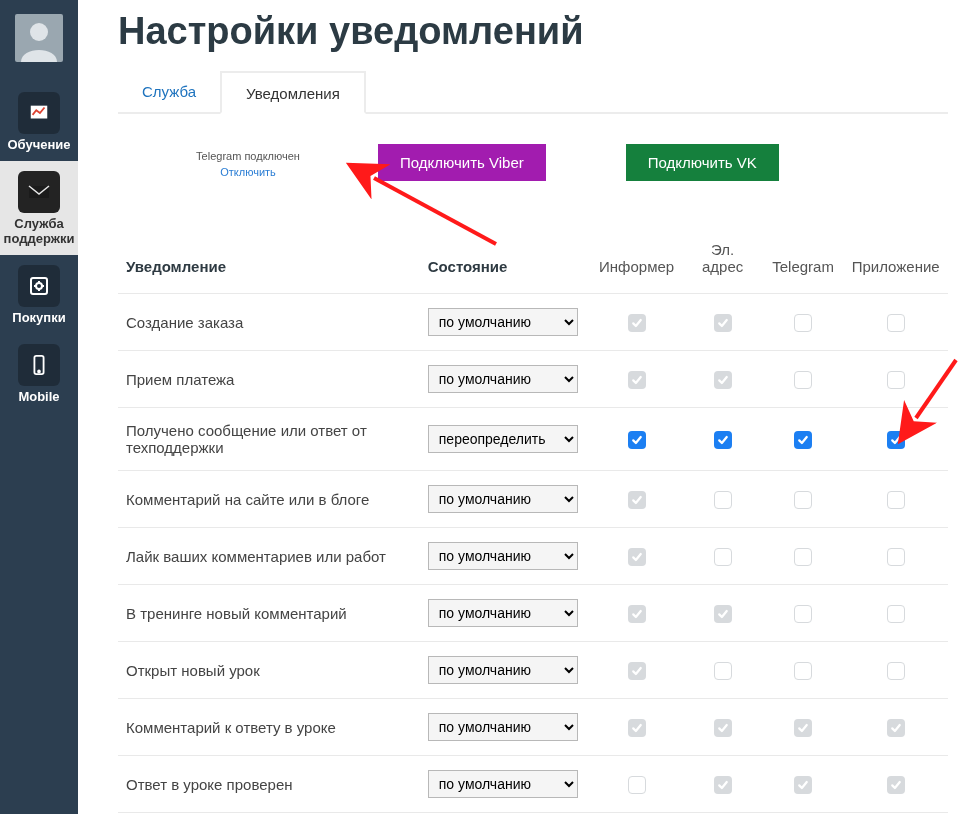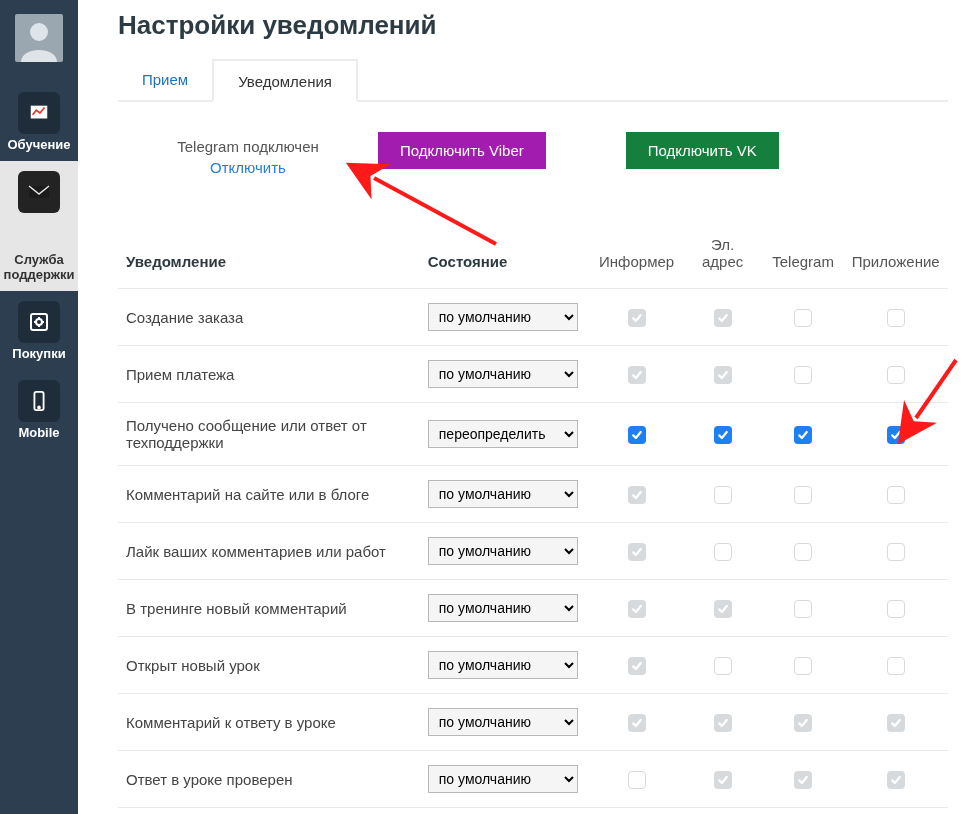--- a/index.html
+++ b/index.html
@@ -18,41 +18,41 @@
     display: flex;
     flex-direction: column;
     align-items: center;
     justify-content: center;
     padding: 10px 0 8px;
     cursor: pointer;
     color: #fff;
     text-align: center;
   }
   .sidebar-item.avatar-slot { padding: 6px 0 20px; }
-  .sidebar-item.active { background: #e6e6e6; color: #333; gap: 36px; }
+  .sidebar-item.active { background: #e6e6e6; color: #333; }
   .sidebar-item .icon-box {
     width: 42px; height: 42px;
     border-radius: 6px;
     display: flex; align-items: center; justify-content: center;
     margin-bottom: 4px;
     background: rgba(0,0,0,0.28);
   }
   .sidebar-item.active .icon-box { background: rgba(0,0,0,0.85); }
   .sidebar-label { font-size: 13px; line-height: 1.15; font-weight: 600; padding: 0 2px; }
   .avatar {
     width: 48px; height: 48px; background: #9aa7b0;
     display: flex; align-items: flex-end; justify-content: center;
     overflow: hidden; border-radius: 2px;
   }
 
   .main {
     flex: 1;
     padding: 10px 30px 30px 40px;
   }
-  h1.page-title { font-size: 26px; font-weight: 700; color: #2c3b44; margin-bottom: 16px; }
+  h1.page-title { font-size: 38px; font-weight: 700; color: #2c3b44; margin-bottom: 16px; }
   .tabs { border-bottom: 2px solid #ececec; display: flex; }
   .tab {
     padding: 12px 24px 10px;
     font-size: 15px;
     cursor: pointer;
     color: #1e73be;
     position: relative;
     top: 2px;
   }
   .tab.active {
@@ -65,21 +65,21 @@
   .connect-row {
     display: flex;
     align-items: flex-start;
     gap: 0;
     margin: 30px 0 60px;
   }
   .tg-status {
     width: 260px;
     text-align: center;
     color: #555;
-    font-size: 15px;
+    font-size: 11px;
     padding-top: 6px;
   }
   .tg-disconnect { color: #2a7dd4; cursor: pointer; margin-top: 4px; display: inline-block; }
   .btn {
     display: inline-block;
     padding: 10px 22px;
     color: #fff;
     font-size: 15px;
     border: none;
     cursor: pointer;
@@ -200,21 +200,21 @@
           <span class="sidebar-label">Mobile</span>
         </div>
       </div>
   </nav>
 
   <div class="main-wrap">
     <main class="main">
       <h1 class="page-title">Настройки уведомлений</h1>
 
       <div class="tabs" id="tabs">
-          <div class="tab">Прием</div>
+          <div class="tab">Служба</div>
           <div class="tab active">Уведомления</div>
         </div>
 
       <div class="connect-row">
         <div class="tg-status">
           <div>Telegram подключен</div>
           <span class="tg-disconnect">Отключить</span>
         </div>
         <button class="btn btn-green">Подключить Viber</button>
         <button class="btn btn-blue">Подключить VK</button>

